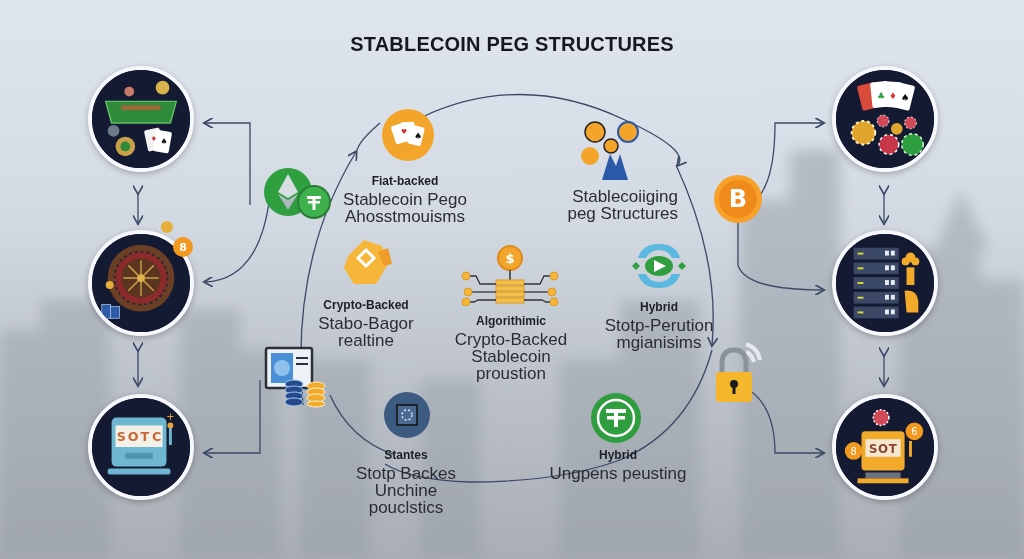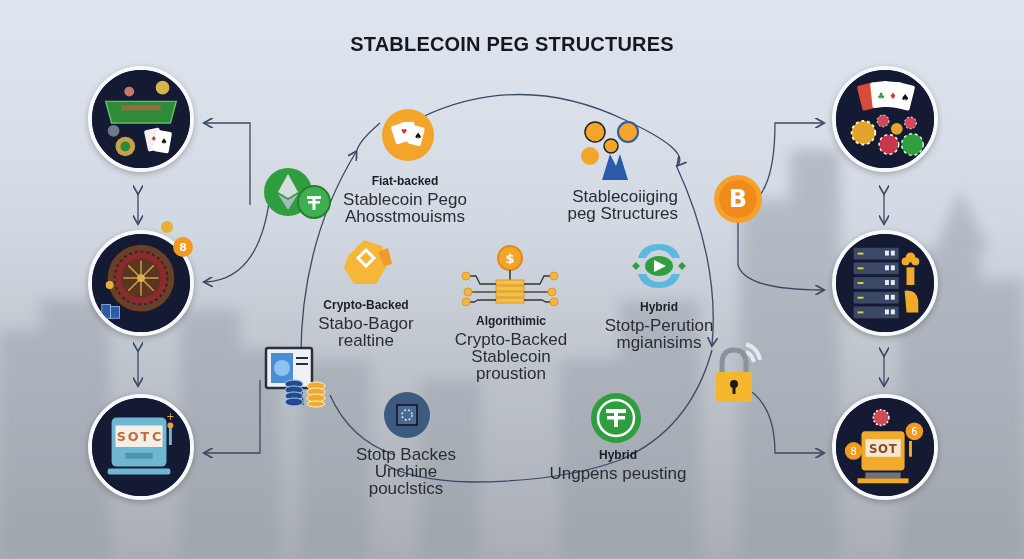--- a/index.html
+++ b/index.html
@@ -388,20 +388,21 @@
   <svg viewBox="0 0 50 50">
     <path d="M25,2 A23,23 0 0 1 48,25 L34,25 L34,16 L25,16 Z" fill="#3d5a80"></path>
     <path d="M2,25 A23,23 0 0 1 25,2 L25,16 L16,16 L16,25 Z" fill="#3d5a80"></path>
     <path d="M25,48 A23,23 0 0 1 2,25 L16,25 L16,34 L25,34 Z" fill="#3d5a80"></path>
     <path d="M48,25 A23,23 0 0 1 25,48 L25,34 L34,34 L34,25 Z" fill="#3d5a80"></path>
     <rect x="15" y="15" width="20" height="20" fill="#4a6a92" stroke="#111" stroke-width="1.5"></rect>
     <circle cx="25" cy="25" r="5" fill="none" stroke="#cfe0f4" stroke-width="1.5" stroke-dasharray="2 2"></circle>
   </svg>
 </div>
 <div class="label-block" style="left:336px; top:446px; width:140px;">
+  <div class="head">Stantes</div>
   <div class="sub">Stotp Backes</div>
   <div class="sub">Unchine pouclstics</div>
 </div>
 
 <div class="icon-abs" style="left:590px; top:392px; width:52px; height:52px;">
   <svg viewBox="0 0 52 52">
     <circle cx="26" cy="26" r="25" fill="#2e9e3e"></circle>
     <circle cx="26" cy="26" r="18" fill="none" stroke="#fff" stroke-width="2.5"></circle>
     <rect x="16" y="17" width="20" height="4" fill="#fff"></rect>
     <rect x="17" y="24" width="18" height="3.5" fill="#fff"></rect>

